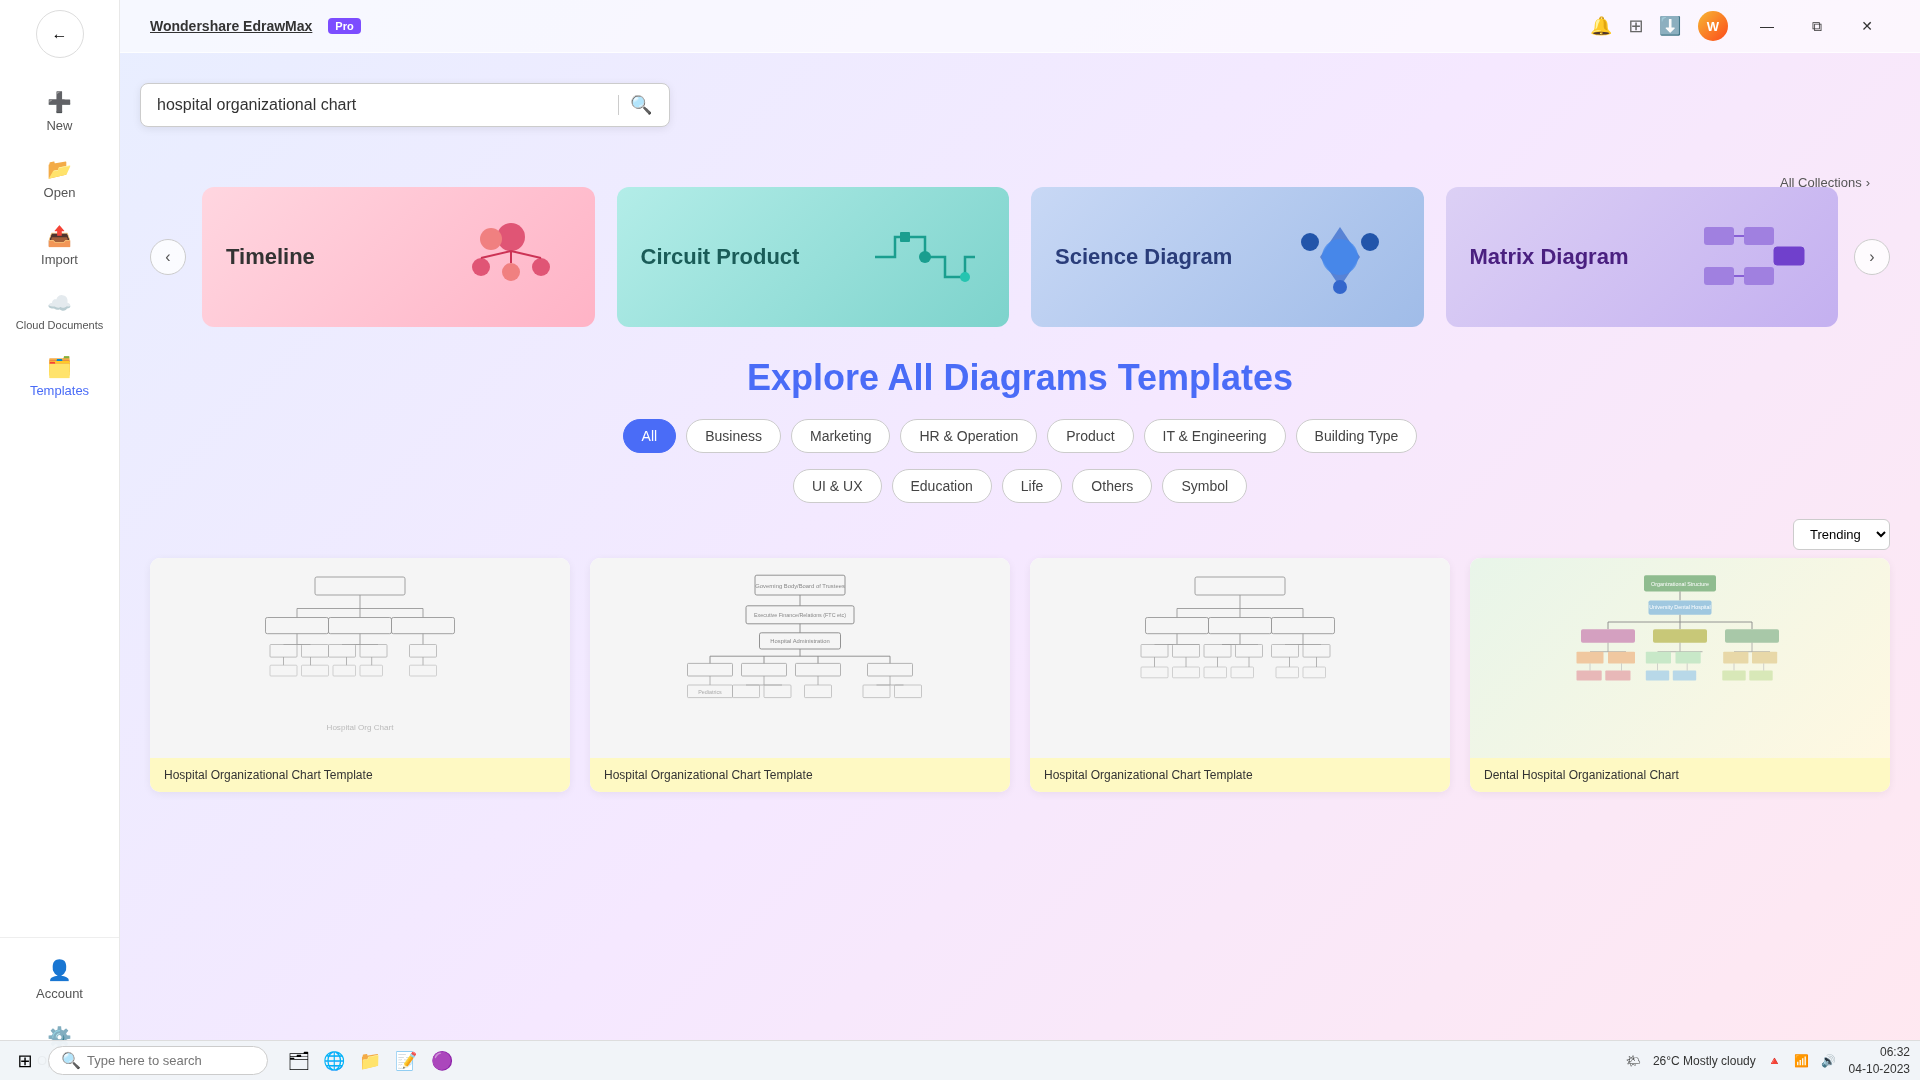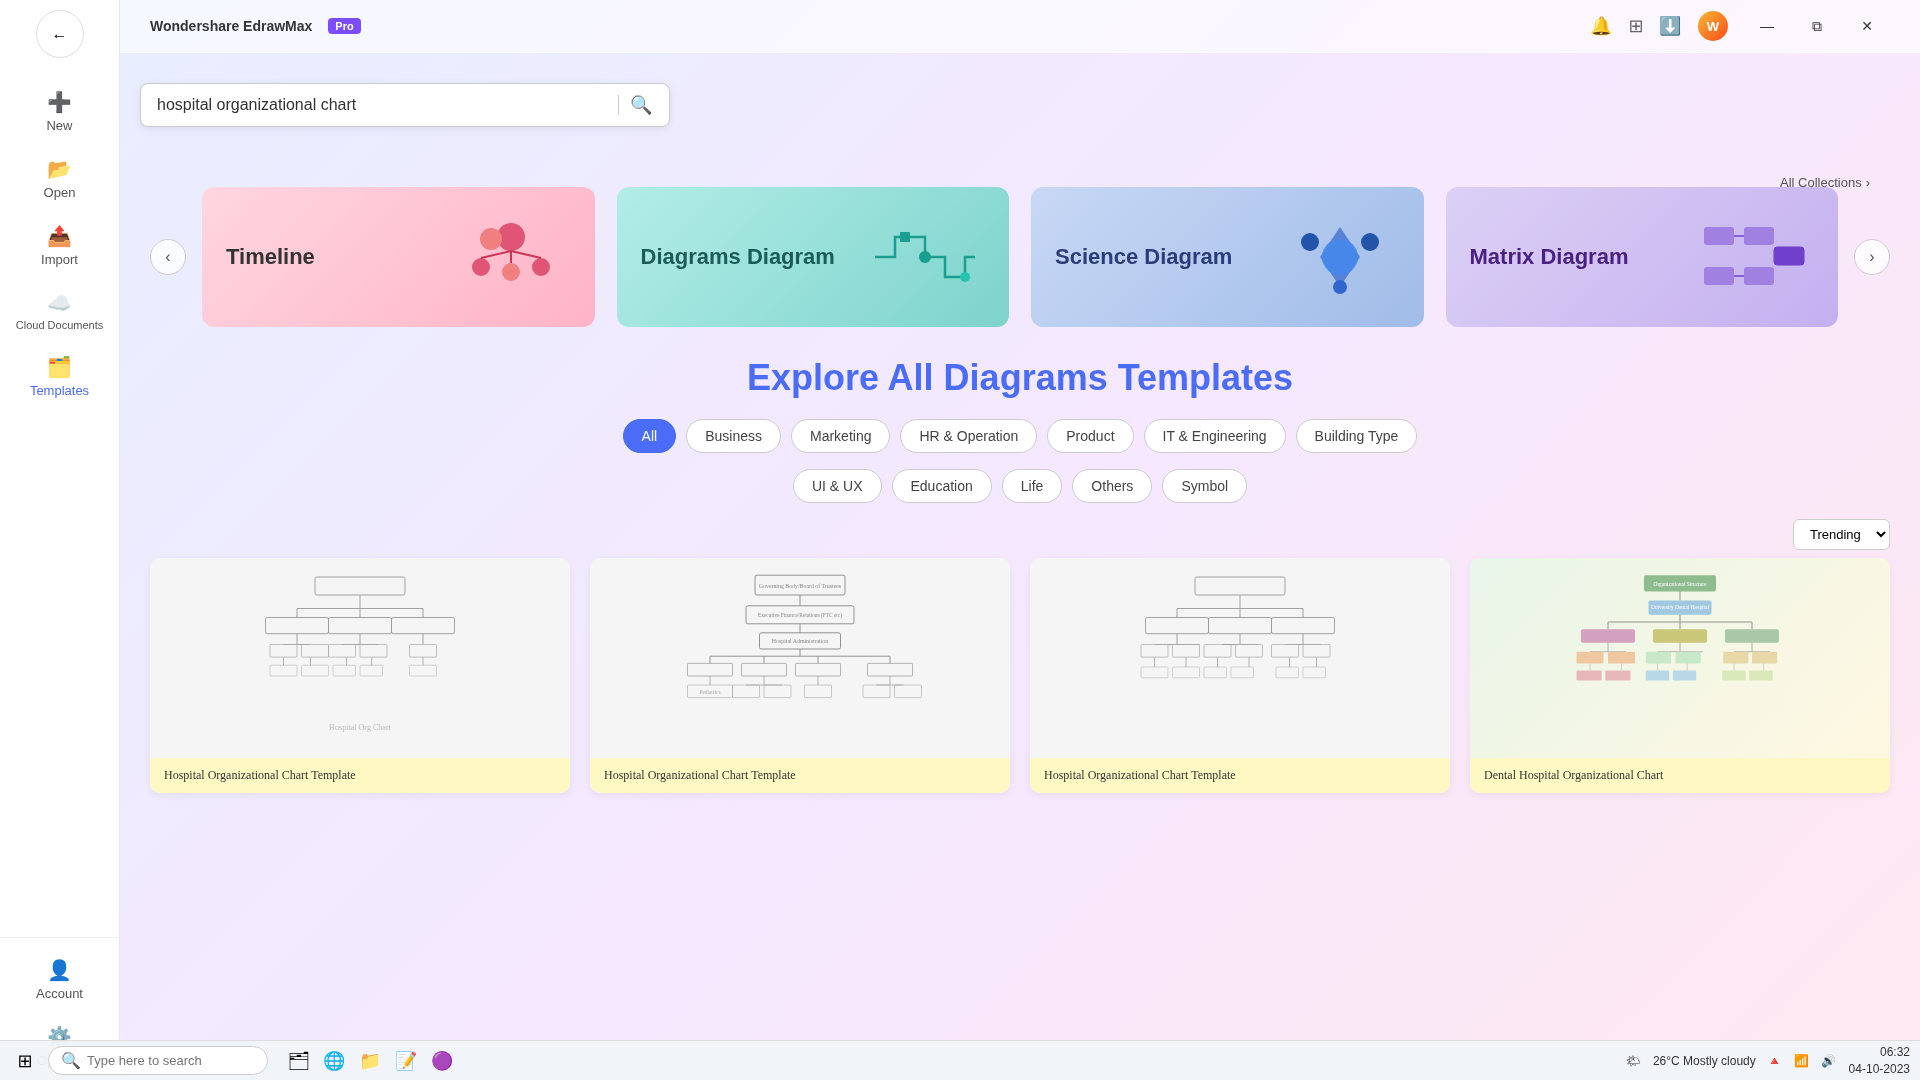--- a/index.html
+++ b/index.html
@@ -245,21 +245,20 @@
       gap: 20px;
     }
     .template-card {
       flex: 1;
       background: #fff;
       border-radius: 10px;
       overflow: hidden;
       cursor: pointer;
       box-shadow: 0 2px 8px rgba(0,0,0,0.06);
       transition: box-shadow 0.2s;
-      font-family: Liberation Serif, serif;
     }
     .template-card-img {
       width: 100%;
       height: 200px;
       background: #f5f5f5;
       display: flex;
       align-items: center;
       justify-content: center;
       overflow: hidden;
       position: relative;
@@ -391,21 +390,21 @@
       <span class="icon">⚙️</span>
       <span>Options</span>
     </div>
   </div>
 </div>
 
 <div class="main">
 
   <div class="topbar">
     <div style="display:flex;align-items:center;gap:8px;">
-      <span style="font-size:14px;font-weight:600;color:#333;">Wondershare EdrawMax</span>
+      <span style="font-size:14px;font-weight:600;color:#333;text-decoration:underline;">Wondershare EdrawMax</span>
       <span class="pro-badge">Pro</span>
     </div>
     <div class="topbar-right">
       <span class="topbar-icon">🔔</span>
       <span class="topbar-icon">⊞</span>
       <span class="topbar-icon">⬇️</span>
       <div class="user-avatar">
         <span>W</span>
       </div>
       <div class="window-controls">
@@ -441,21 +440,21 @@
             <circle cx="30" cy="50" r="9" fill="#e05575"></circle>
             <circle cx="60" cy="55" r="9" fill="#f08080"></circle>
             <circle cx="90" cy="50" r="9" fill="#e05575"></circle>
             <line x1="60" y1="34" x2="30" y2="41" stroke="#cc3355" stroke-width="2"></line>
             <line x1="60" y1="34" x2="60" y2="46" stroke="#cc3355" stroke-width="2"></line>
             <line x1="60" y1="34" x2="90" y2="41" stroke="#cc3355" stroke-width="2"></line>
           </svg>
         </div>
 
         <div class="carousel-card teal">
-          <span style="font-size:22px;font-weight:700;color:#1a5c58;">Diagrams Diagram</span>
+          <span style="font-size:22px;font-weight:700;color:#1a5c58;">Circuit Product</span>
           <svg width="120" height="80" viewBox="0 0 120 80">
             <polyline points="10,40 30,40 30,20 60,20 60,40 80,40 80,60 100,60 100,40 110,40" fill="none" stroke="#1a9e8f" stroke-width="2.5"></polyline>
             <circle cx="60" cy="40" r="6" fill="#1a9e8f"></circle>
             <rect x="35" y="15" width="10" height="10" fill="#1a9e8f" rx="1"></rect>
             <circle cx="100" cy="60" r="5" fill="#25c4b0"></circle>
           </svg>
         </div>
 
         <div class="carousel-card blue-dark">
           <span style="font-size:22px;font-weight:700;color:#2a3d7a;">Science Diagram</span>

